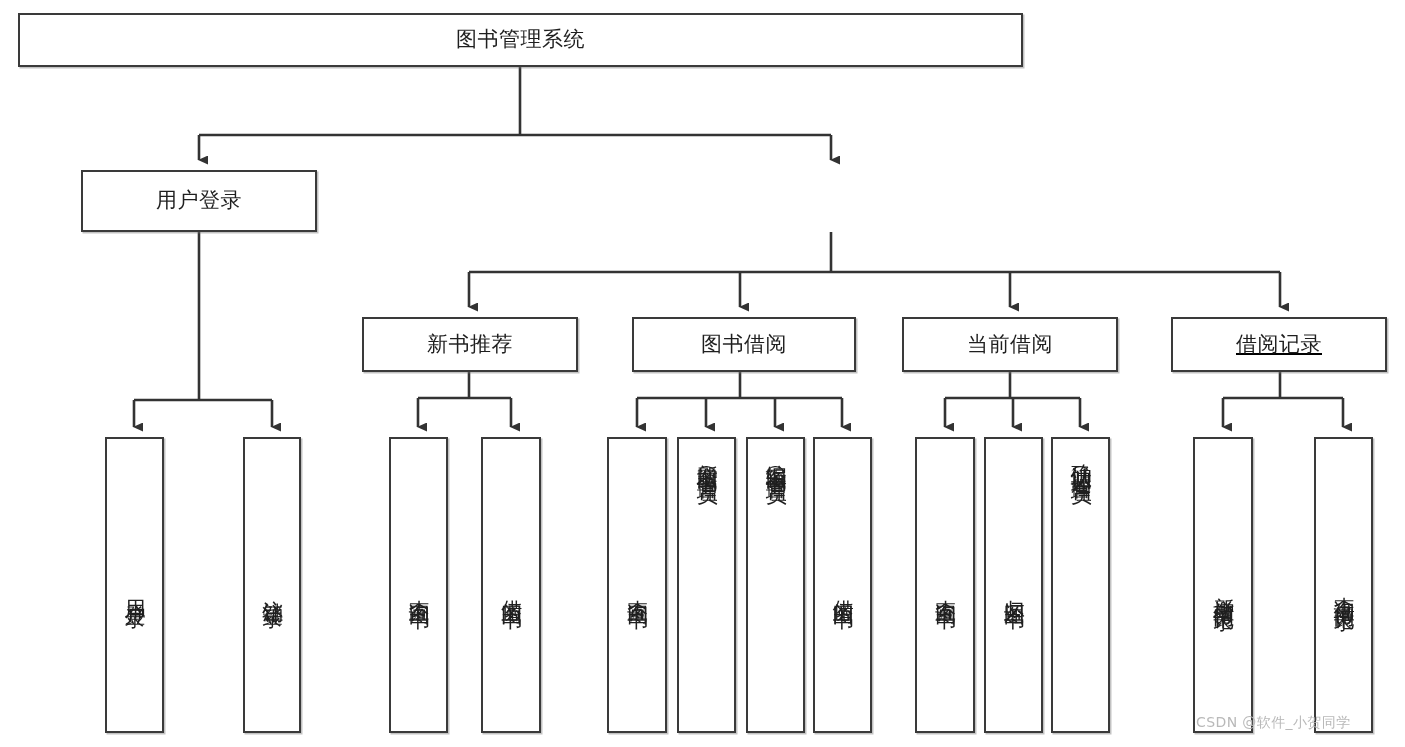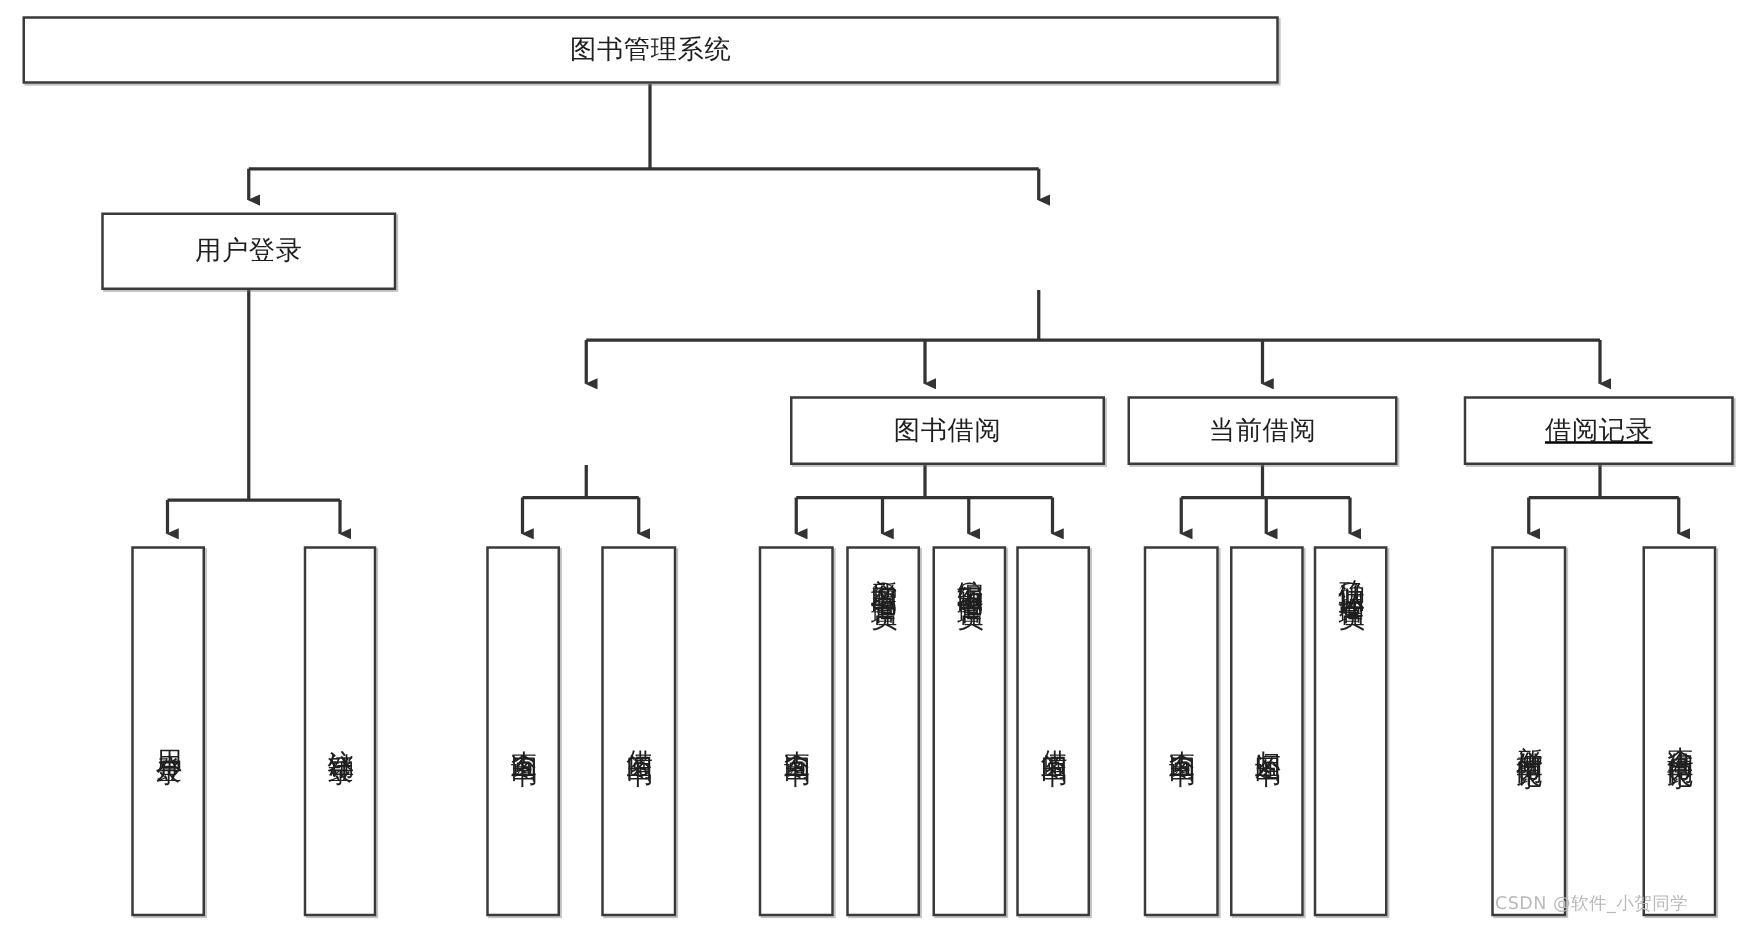--- a/index.html
+++ b/index.html
@@ -127,21 +127,24 @@
   </svg>
 
   <div class="node" style="left:18px; top:13px; width:1005px; height:54px;">
     <span class="node-label">图书管理系统</span>
   </div>
 
   <div class="node" style="left:81px; top:170px; width:236px; height:62px;">
     <span class="node-label">用户登录</span>
   </div>
 
-  <div class="node" style="left:632px; top:317px; width:252px; height:55px;">
+  <div class="node" style="left:362px; top:317px; width:216px; height:55px;">
+    <span class="node-label">新书推荐</span>
+  </div>
+  <div class="node" style="left:632px; top:317px; width:224px; height:55px;">
     <span class="node-label">图书借阅</span>
   </div>
   <div class="node" style="left:902px; top:317px; width:216px; height:55px;">
     <span class="node-label">当前借阅</span>
   </div>
   <div class="node" style="left:1171px; top:317px; width:216px; height:55px;text-decoration:underline;">
     <span class="node-label">借阅记录</span>
   </div>
 
   <div class="node leaf mid" style="left:105px; top:437px; width:59px; height:296px;">

